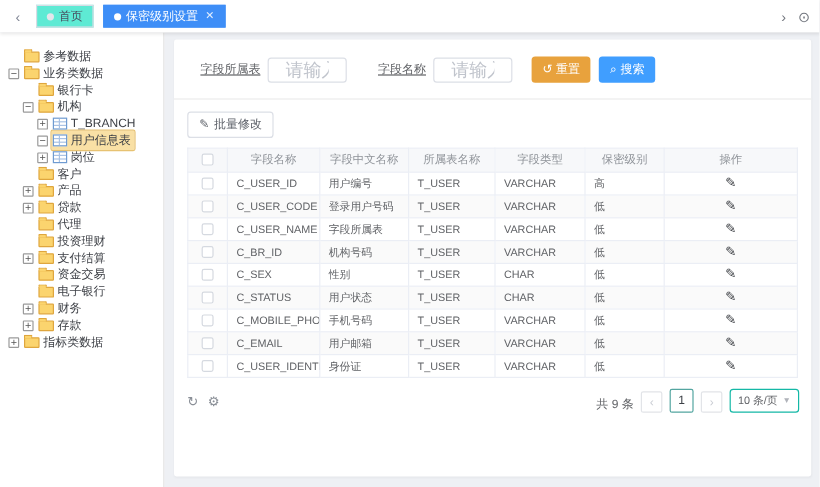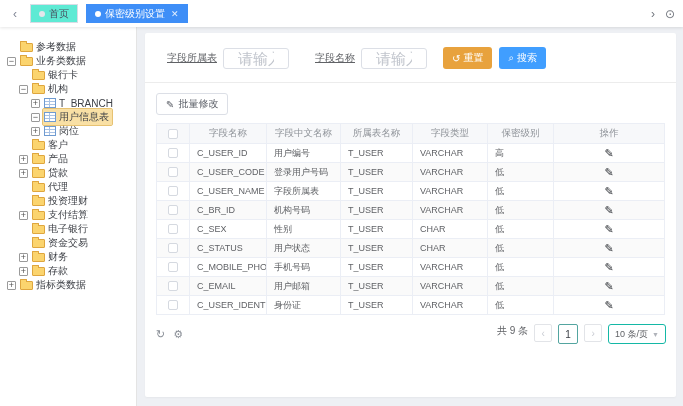--- a/index.html
+++ b/index.html
@@ -64,21 +64,21 @@
   td { color:#606266; font-size:9px; height:19px; padding:0 7px; text-align:left; background:#fff; }
   tr.even td { background:#fafafa; }
   td.center { text-align:center; padding:0; }
   .cb { display:inline-block; width:10px; height:10px; border:1px solid #d5d9e0; border-radius:2px;
         background:#fff; vertical-align:middle; cursor:pointer; }
   .pencil { font-size:11px; color:#2f3237; cursor:pointer; line-height:1; }
 
   
   .footer { display:flex; align-items:center; margin:9px 10px 0 11px; font-size:10px; color:#606266; }
   .foot-ic { color:#8a8f97; font-size:11px; margin-right:8px; cursor:pointer; }
-  .pager { margin-left:auto; display:flex; align-items:flex-start; gap:6px; }
+  .pager { margin-left:auto; display:flex; align-items:flex-end; gap:6px; }
   .pg-btn { width:18px; height:18px; border:1px solid #e2e4e8; border-radius:2px; background:#fff;
             color:#c9ccd3; font-size:10px; display:flex; align-items:center; justify-content:center; cursor:pointer; }
   .pg-cur { width:20px; height:20px; border:1px solid #53a5a0; border-radius:2px; background:#fff;
             color:#3c4046; font-size:10px; display:flex; align-items:center; justify-content:center; cursor:pointer; }
   .pg-size { height:20px; border:1px solid #14b8a6; border-radius:3px; padding:0 6px; display:flex;
              align-items:center; gap:4px; color:#606266; font-size:9px; cursor:pointer; background:#fff; }
   .caret { font-size:7px; color:#b0b3ba; }
 </style>
 </head>
 <body>
@@ -190,28 +190,28 @@
         <span class="expander">+</span>
         <span class="tree-hl">
           <span class="icon-folder"></span>
           <span>支付结算</span>
         </span>
       </div>
       <div class="tree-row" style="padding-left: 19px;">
         <span class="expander-spacer"></span>
         <span class="tree-hl">
           <span class="icon-folder"></span>
+          <span>资金交易</span>
+        </span>
+      </div>
+      <div class="tree-row" style="padding-left: 19px;">
+        <span class="expander-spacer"></span>
+        <span class="tree-hl">
+          <span class="icon-folder"></span>
           <span>电子银行</span>
-        </span>
-      </div>
-      <div class="tree-row" style="padding-left: 19px;">
-        <span class="expander-spacer"></span>
-        <span class="tree-hl">
-          <span class="icon-folder"></span>
-          <span>资金交易</span>
         </span>
       </div>
       <div class="tree-row" style="padding-left: 19px;">
         <span class="expander">+</span>
         <span class="tree-hl">
           <span class="icon-folder"></span>
           <span>财务</span>
         </span>
       </div>
       <div class="tree-row" style="padding-left: 19px;">

